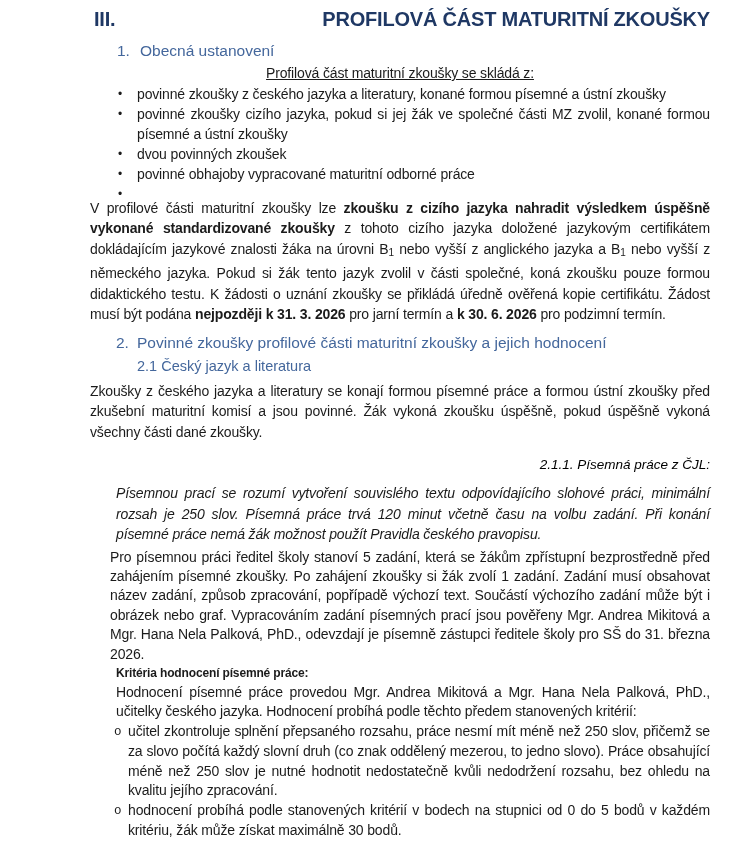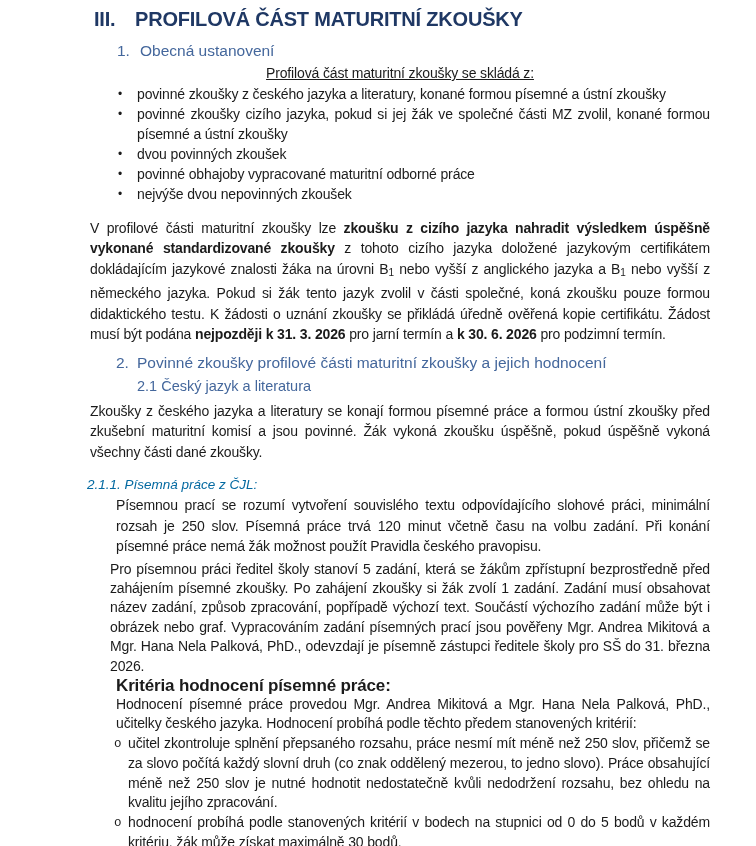--- a/index.html
+++ b/index.html
@@ -4,45 +4,45 @@
 <style>
   html,body{margin:0;padding:0;}
   body{
     width:756px;height:846px;overflow:hidden;background:#ffffff;
     font-family:"Liberation Sans",sans-serif;color:#1b1b1b;
   }
   .page{padding:7px 46px 0 90px;}
   
   .doc-title{
     display:flex;color:#1F3864;font-weight:700;font-size:20px;line-height:25px;
-    margin:0 0 0 4px;letter-spacing:-0.2px;
+    margin:0 0 0 4px;letter-spacing:-0.2px;justify-content:space-between;
   }
   .doc-title .num{width:41px;flex:none;}
   
   .h-num{
     display:flex;color:#44679C;font-size:15.5px;line-height:19px;font-weight:400;
   }
   .h-obecna{margin:9px 0 0 27px;}
   .h-obecna .num{width:23px;flex:none;}
   .h-povinne{margin:8px 0 0 26px;}
   .h-povinne .num{width:21px;flex:none;}
   .h-sub{color:#44679C;font-size:14.5px;line-height:18px;margin:5px 0 0 47px;}
-  .h-italic{color:#0369a1;font-size:13.5px;line-height:17px;font-style:italic;margin:14px 0 0 -3px;}
+  .h-italic{color:#000000;font-size:13.5px;line-height:17px;font-style:italic;margin:14px 0 0 -3px;text-align:right;}
   
   .par{
     font-size:14px;line-height:20.5px;text-align:justify;letter-spacing:-0.15px;
     margin:0;
   }
   .intro{margin-top:3px;text-align:center;text-decoration:underline;}
   .par-nahrazeni{margin-top:14px;}
   .par-cjl{margin-top:6px;}
   .indent{margin-left:26px;}
-  .par-pis1{margin-top:2px;}
+  .par-pis1{margin-top:10px;font-style:italic;}
   .par-pis2{margin-top:3px;line-height:19.4px;margin-left:20px;}
-  .h-kriteria{font-weight:700;font-size:17px;line-height:19px;margin:0 0 0 26px;letter-spacing:-0.15px;}
+  .h-kriteria{font-weight:700;font-size:12px;line-height:19px;margin:0 0 0 26px;letter-spacing:-0.15px;}
   .par-hodnoceni{line-height:19.5px;}
   
   .blist{list-style:none;margin:0;padding:0;}
   .blist li{
     position:relative;padding-left:47px;font-size:14px;line-height:20px;
     text-align:justify;letter-spacing:-0.15px;
   }
   .blist li .marker{position:absolute;left:28px;top:0;font-size:12px;}
   .olist{list-style:none;margin:0 0 0 24px;padding:0;}
   .olist li{
@@ -85,21 +85,20 @@
     <li>
       <span class="marker">•</span>
       <span>dvou povinných zkoušek</span>
     </li>
     <li>
       <span class="marker">•</span>
       <span>povinné obhajoby vypracované maturitní odborné práce</span>
     </li>
     <li>
       <span class="marker">•</span>
-      <span>nejvýše dvou nepovinných zkoušek</span>
     </li>
   </ul>
 
   <p class="par par-nahrazeni"><span>V profilové části maturitní zkoušky lze </span><span class="rb">zkoušku z cizího jazyka nahradit výsledkem úspěšně vykonané standardizované zkoušky</span><span> z tohoto cizího jazyka doložené jazykovým certifikátem dokládajícím jazykové znalosti žáka na úrovni B</span><span class="rsub">1</span><span> nebo vyšší z anglického jazyka a B</span><span class="rsub">1</span><span> nebo vyšší z německého jazyka. Pokud si žák tento jazyk zvolil v části společné, koná zkoušku pouze formou didaktického testu. K žádosti o uznání zkoušky se přikládá úředně ověřená kopie certifikátu. Žádost musí být podána </span><span class="rb">nejpozději k 31. 3. 2026</span><span> pro jarní termín a </span><span class="rb">k 30. 6. 2026</span><span> pro podzimní termín.</span></p>
 
   <div class="h-num h-povinne">
     <span class="num">2.</span>
     <span>Povinné zkoušky profilové části maturitní zkoušky a jejich hodnocení</span>
   </div>
 

